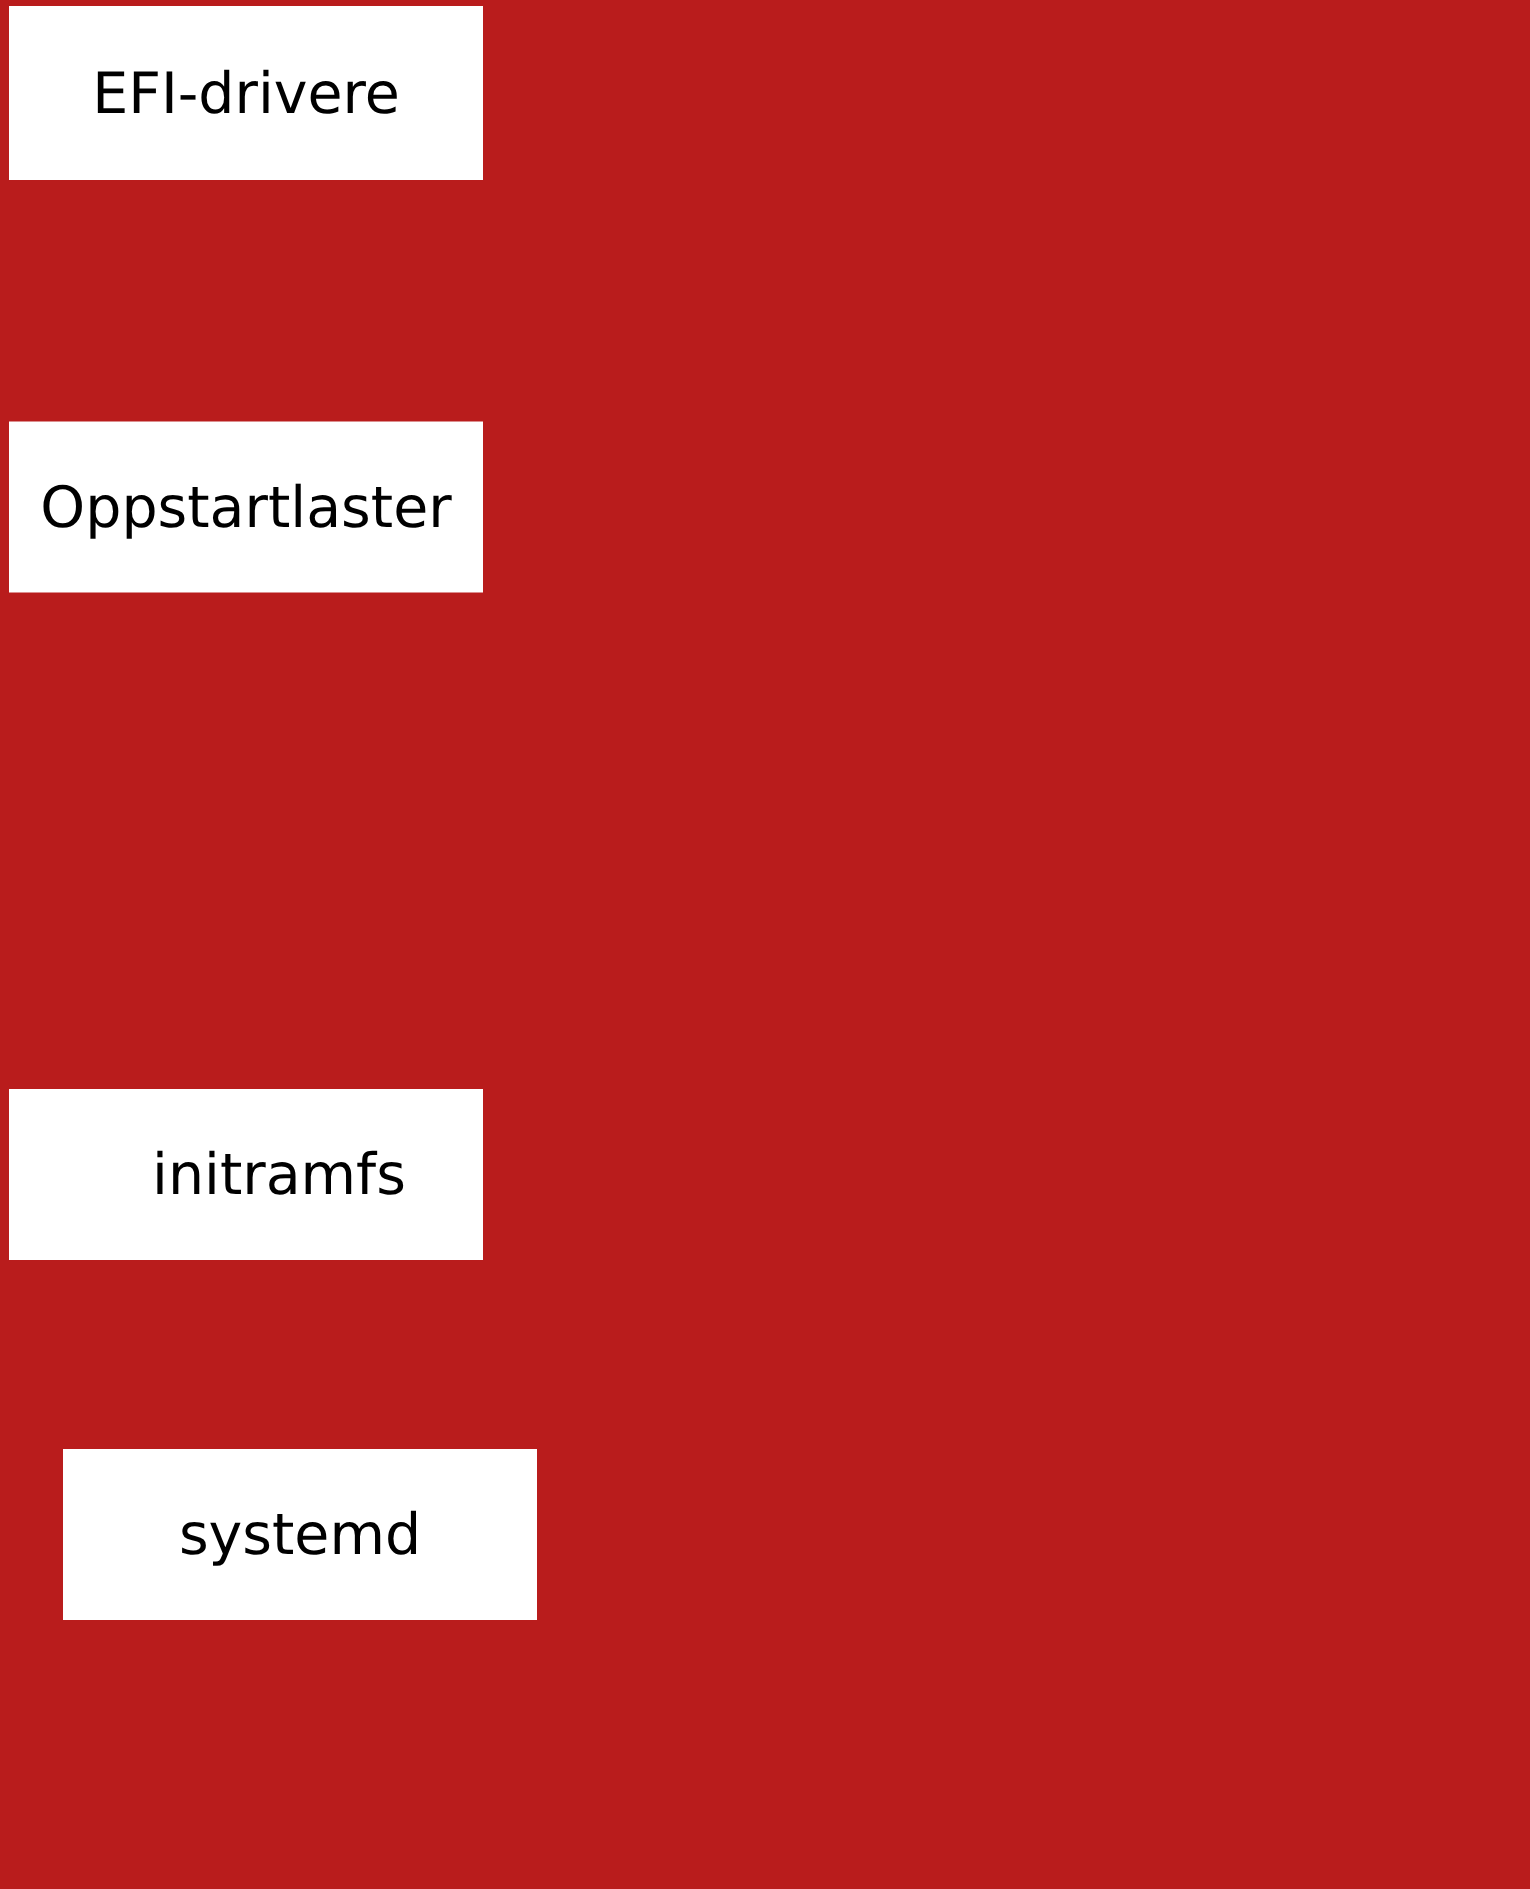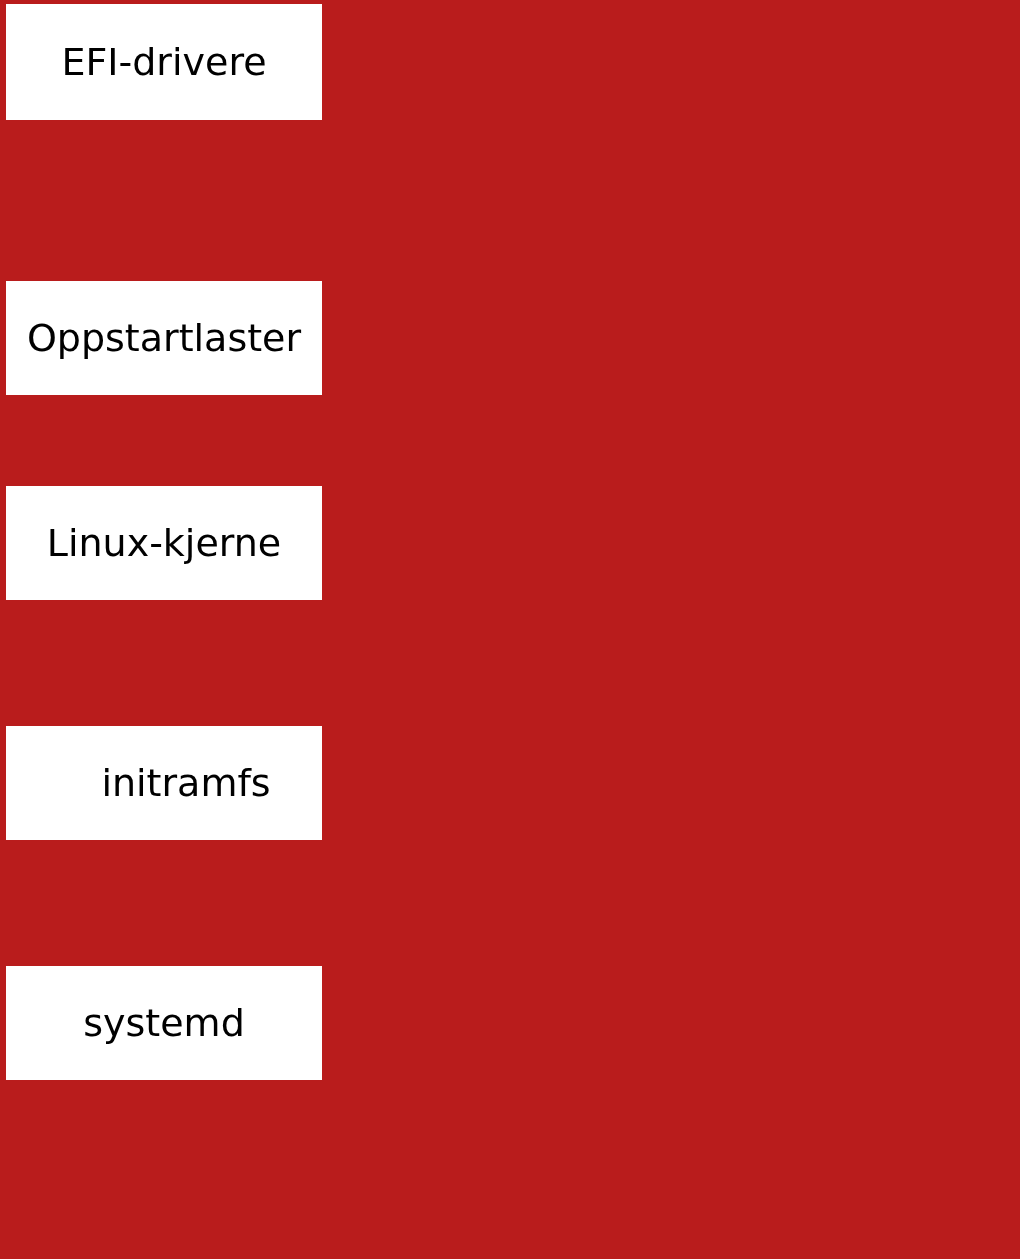--- a/index.html
+++ b/index.html
@@ -34,38 +34,35 @@
     letter-spacing: 0px;
     white-space: nowrap;
     text-align: center;
     display: block;
   }
   
   #stage-0 { top: 4px;   height: 116px; }
   #stage-1 { top: 246px; height: 114px; margin-top: 35px; }
   #stage-2 { top: 486px; height: 114px; }
   #stage-3 { top: 726px; height: 114px; padding-left: 44px; }
-  #stage-4 { top: 966px; height: 114px; }
+  #stage-4 { top: 966px; height: 114px; margin-left: 36px; }
 </style>
 </head>
 <body>
 
 <div id="canvas">
 
   <div class="stage-box" id="stage-0">
     <span class="stage-label">EFI-drivere</span>
   </div>
 
   <div class="stage-box" id="stage-1">
     <span class="stage-label">Oppstartlaster</span>
   </div>
 
-  <div class="stage-box" id="stage-2">
-    <span class="stage-label">Linux-kjerne</span>
-  </div>
 
   <div class="stage-box" id="stage-3">
     <span class="stage-label">initramfs</span>
   </div>
 
   <div class="stage-box" id="stage-4">
     <span class="stage-label">systemd</span>
   </div>
 
 </div>

